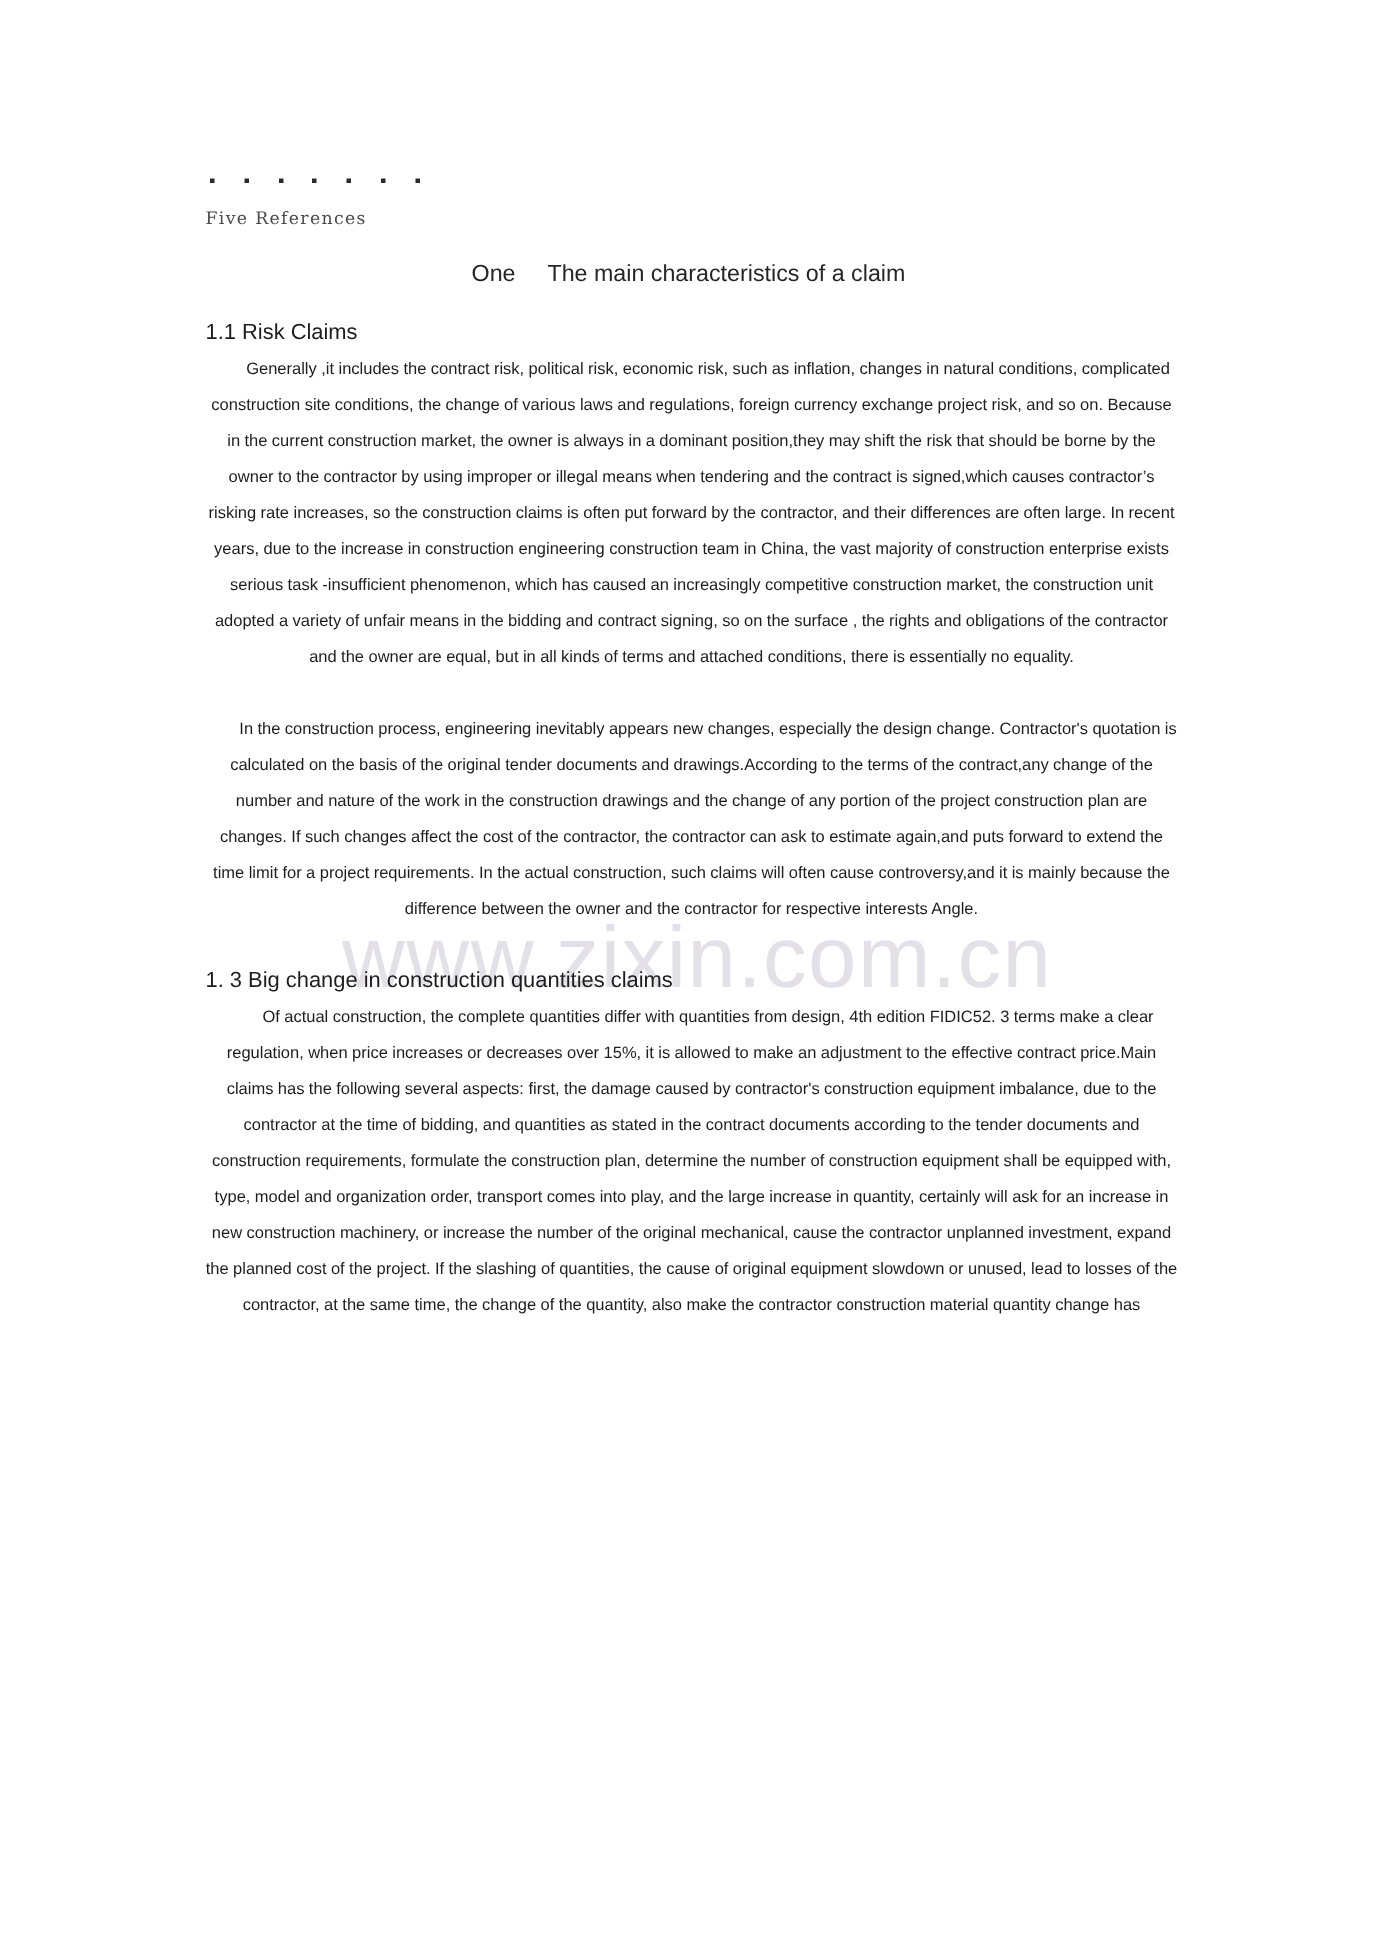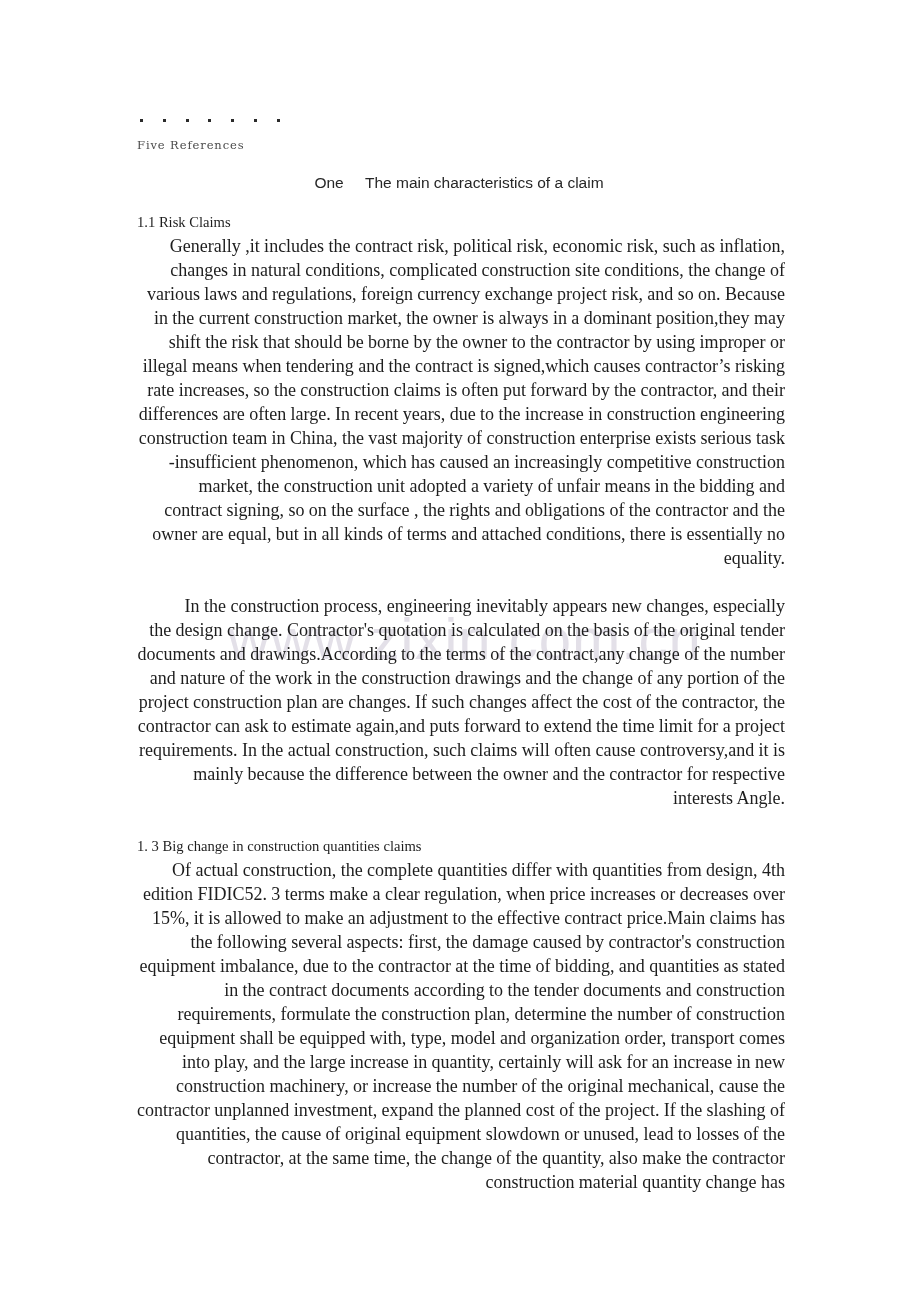--- a/index.html
+++ b/index.html
@@ -63,37 +63,36 @@
 
   
   .sections {
     position: absolute;
     left: 137px;
     top: 210px;
     width: 648px;
   }
   .section {
     margin-bottom: 24px;
-    font-family: Liberation Serif, serif;
   }
   .section:last-child { margin-bottom: 0; }
 
   .sec-heading {
     font-size: 14.6px;
     line-height: 24px;
     color: #1d1d1d;
     margin: 0;
   }
   .sec-body {
-    font-size: 18px;
+    font-size: 11px;
     line-height: 24px;
     color: #1d1d1d;
     margin: 0;
     text-indent: 22px;
-    text-align: right;
+    text-align: center;
     word-spacing: -0.1px;
   }
 
   
   .watermark {
     position: absolute;
     left: 228px;
     top: 605px;
     font-size: 58px;
     font-weight: 400;

